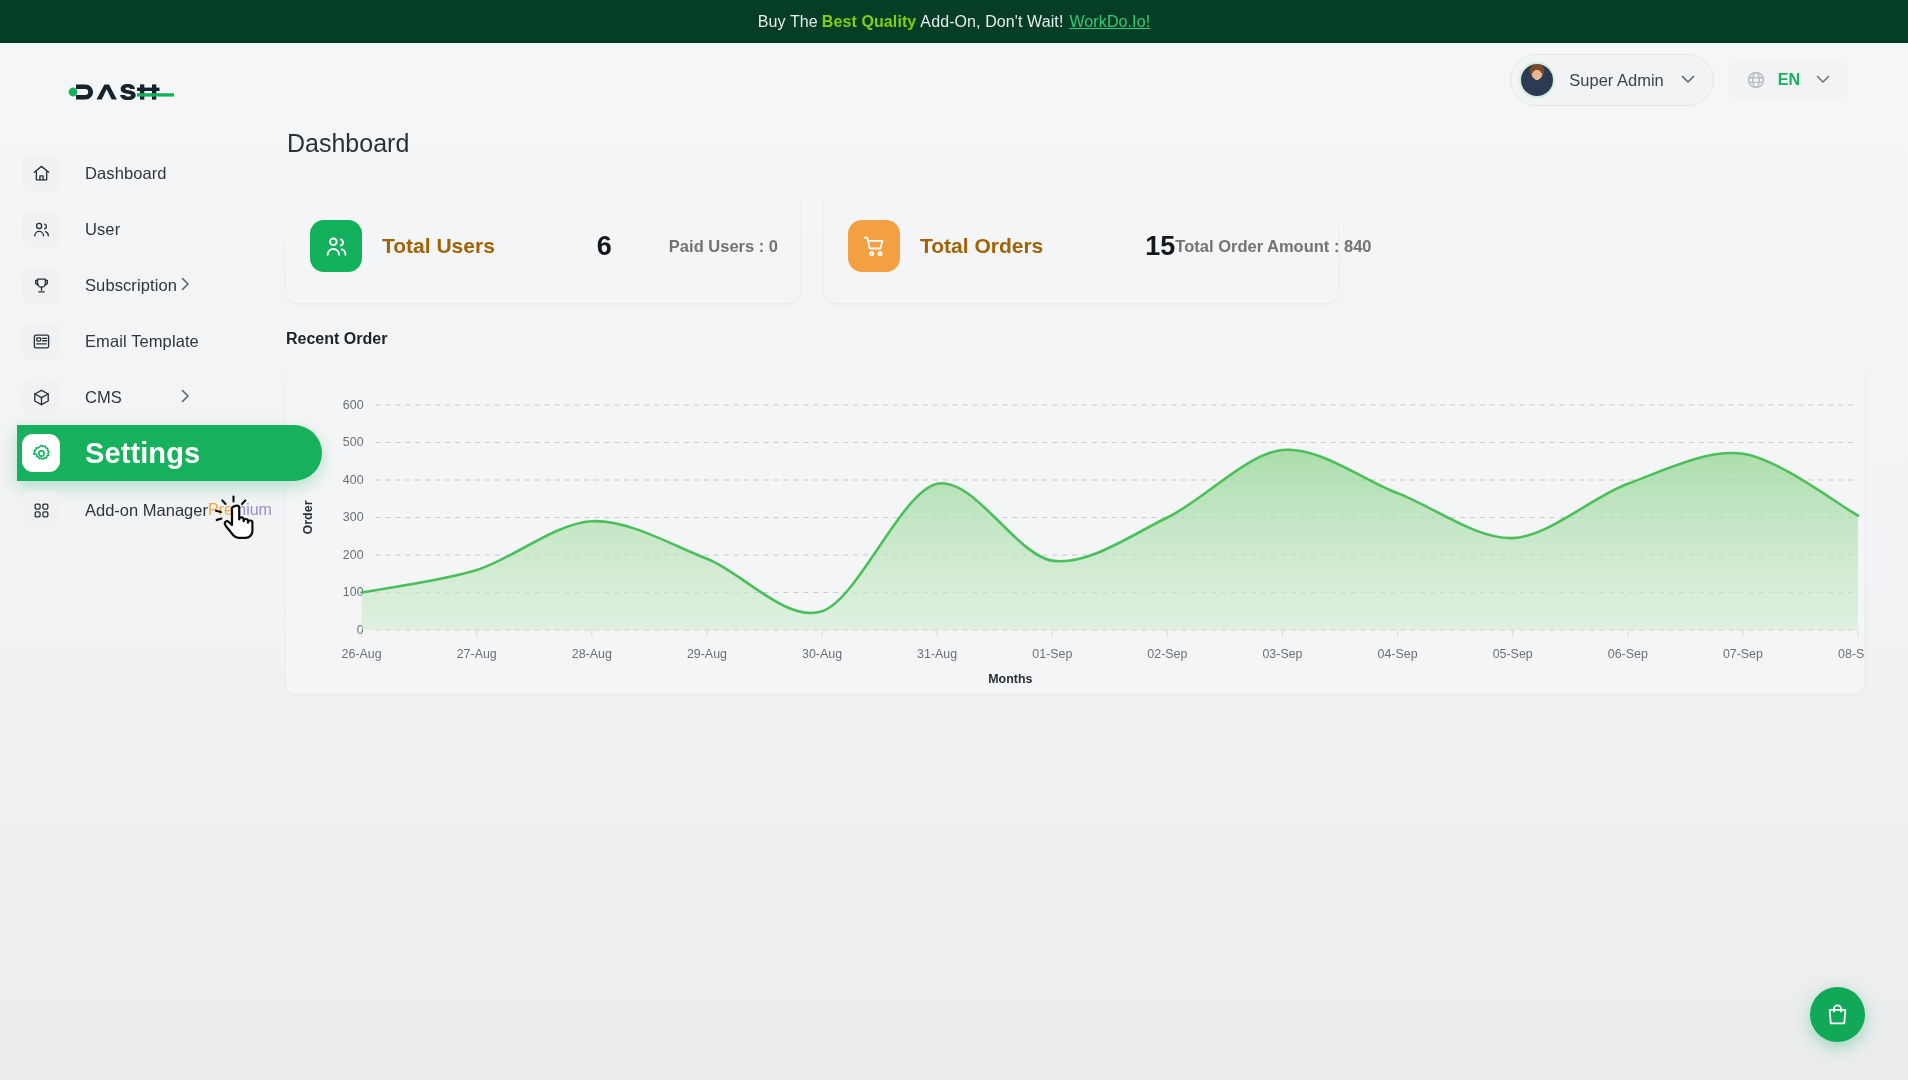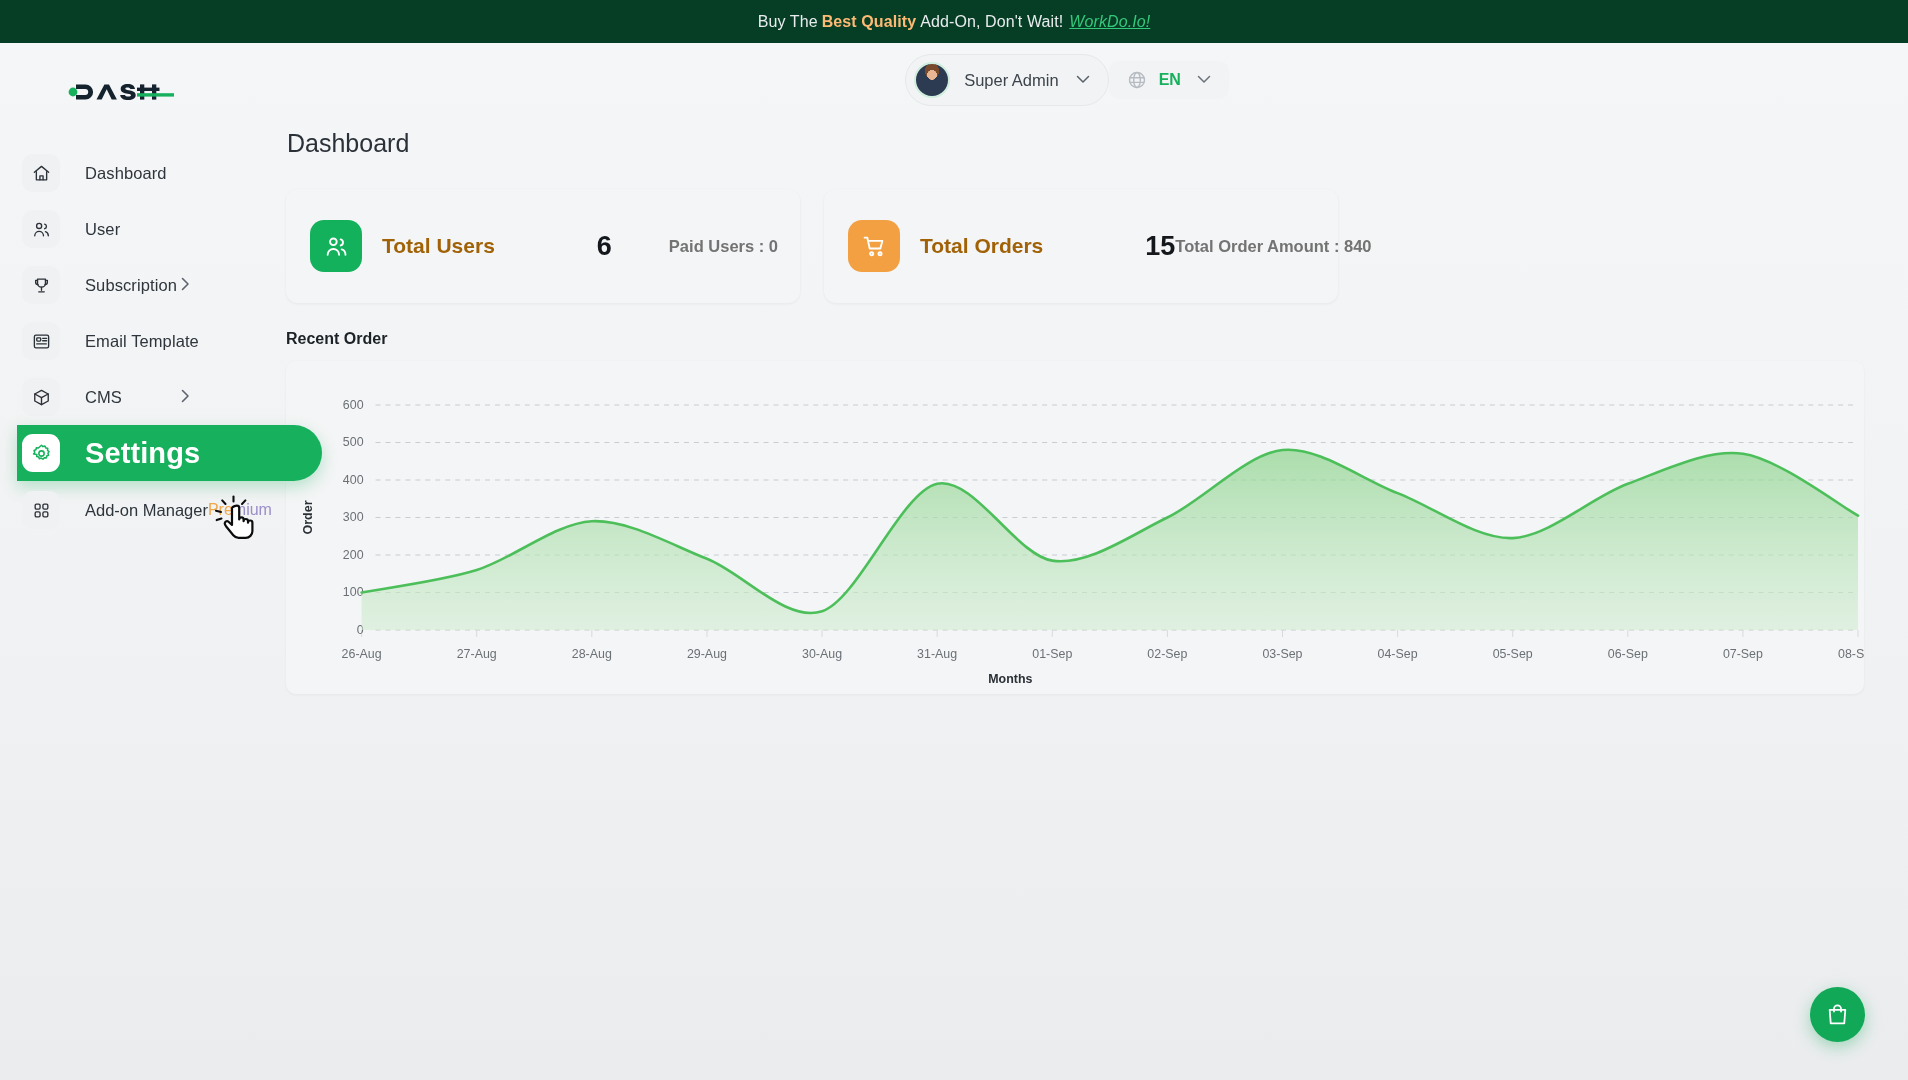--- a/index.html
+++ b/index.html
@@ -14,22 +14,22 @@
   .promo-banner {
     height: 43px;
     background: #053d25;
     display: flex;
     align-items: center;
     justify-content: center;
     font-size: 16px;
     color: #e9ecef;
     letter-spacing: .1px;
   }
-  .promo-banner .strong { color: #fdba74; font-weight: 700; margin: 0 4px; text-align: center; }
-  .promo-banner .link { color: #34c97a; margin-left: 6px; font-style: italic; }
+  .promo-banner .strong { color: #84cc16; font-weight: 700; margin: 0 4px; text-align: center; }
+  .promo-banner .link { color: #34c97a; margin-left: 6px; }
 
   
   .shell {
     display: flex;
     height: 1037px;
     background: linear-gradient(180deg,#f5f6f7 0%, #f1f2f3 55%, #eaecee 100%);
     position: relative;
   }
 
   
@@ -113,22 +113,23 @@
   .main {
     flex: 1 1 auto;
     padding: 0 44px 0 0;
     position: relative;
     min-width: 0;
   }
   .topbar {
     height: 74px;
     display: flex;
     align-items: center;
-    justify-content: center;
+    justify-content: flex-end;
     padding-right: 16px;
+    gap: 14px;
   }
   .user-chip {
     display: flex; align-items: center;
     background: #f2f3f4;
     border: 1px solid #e6e8ea;
     border-radius: 36px;
     padding: 7px 18px 7px 8px;
     cursor: pointer;
   }
   .avatar {

